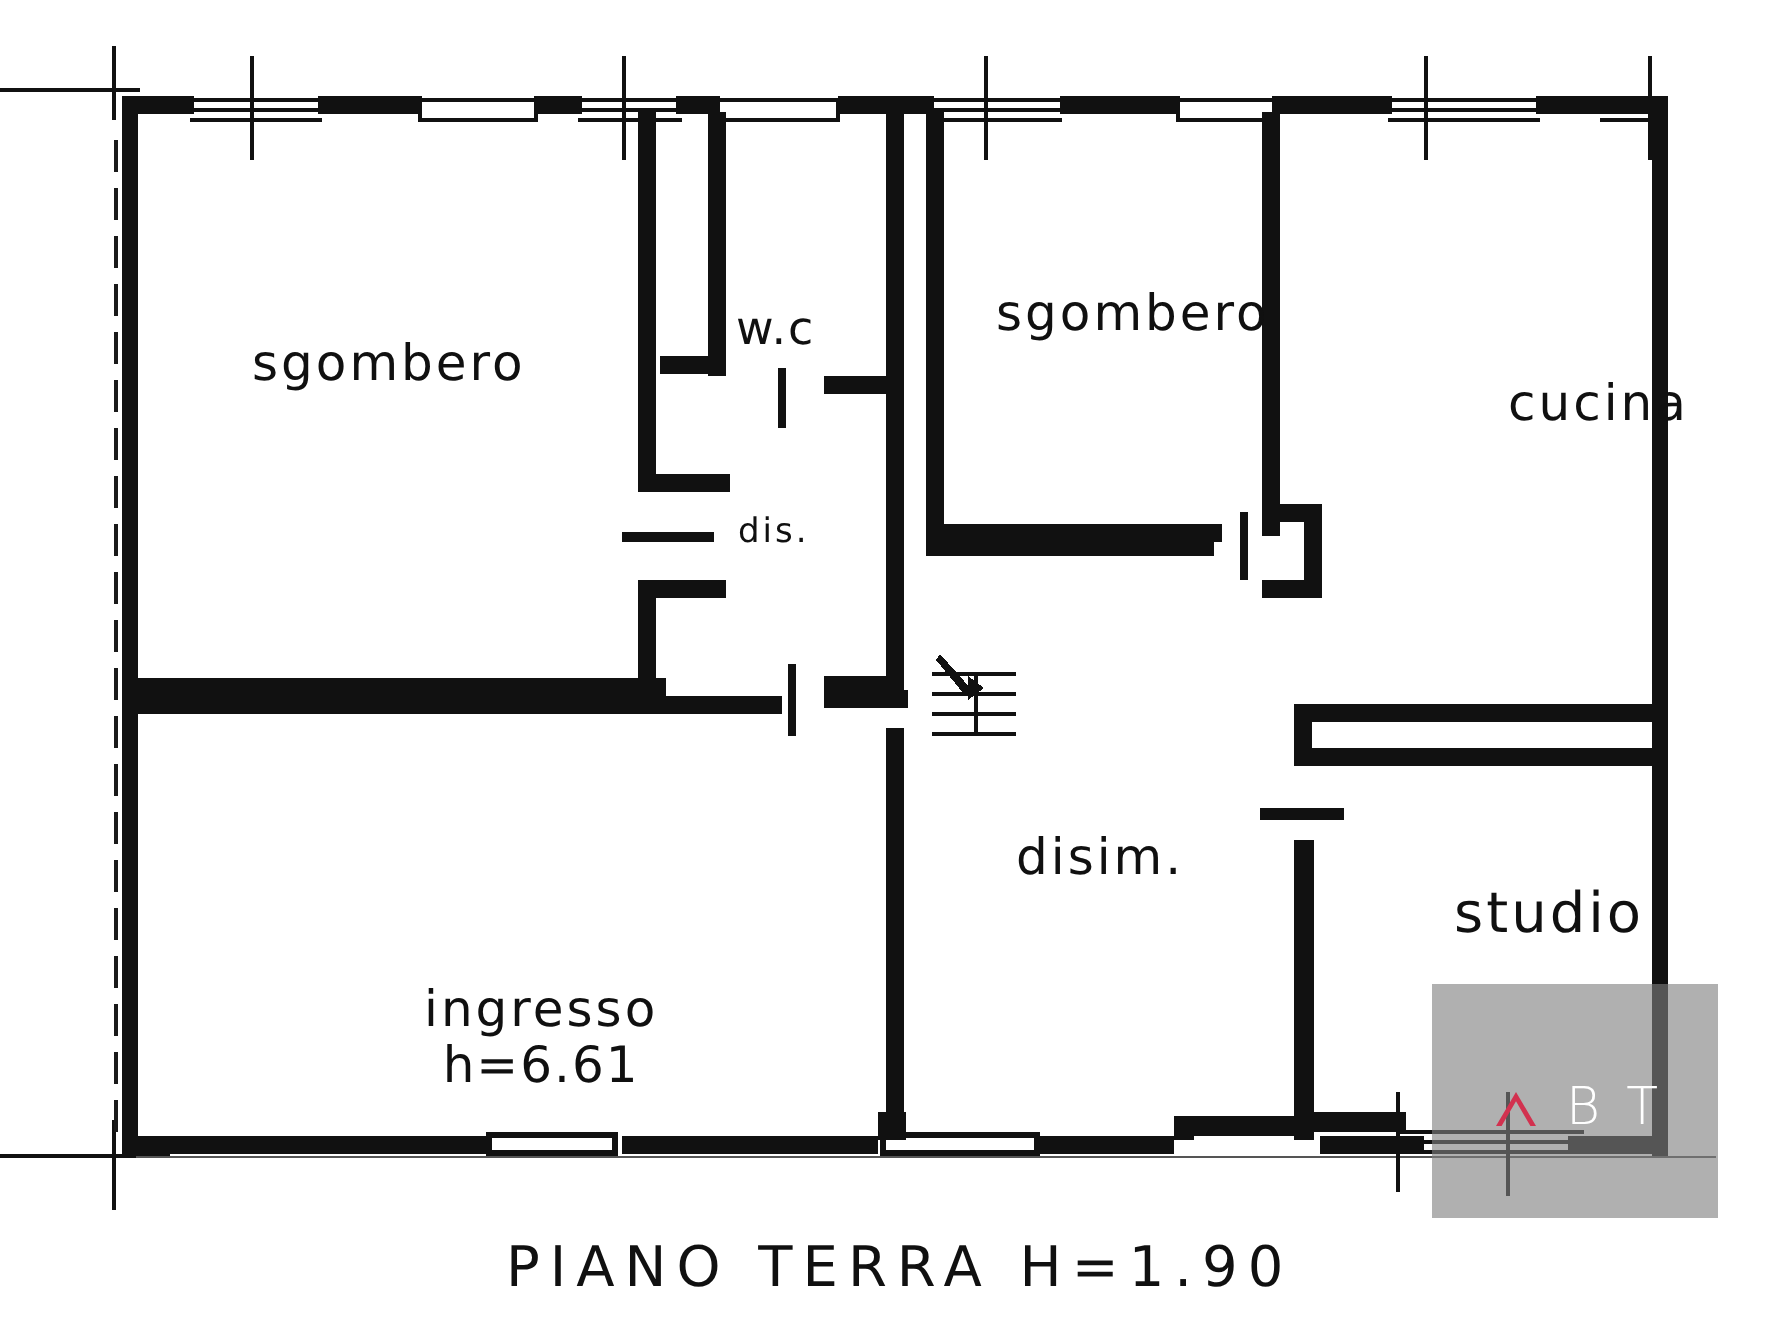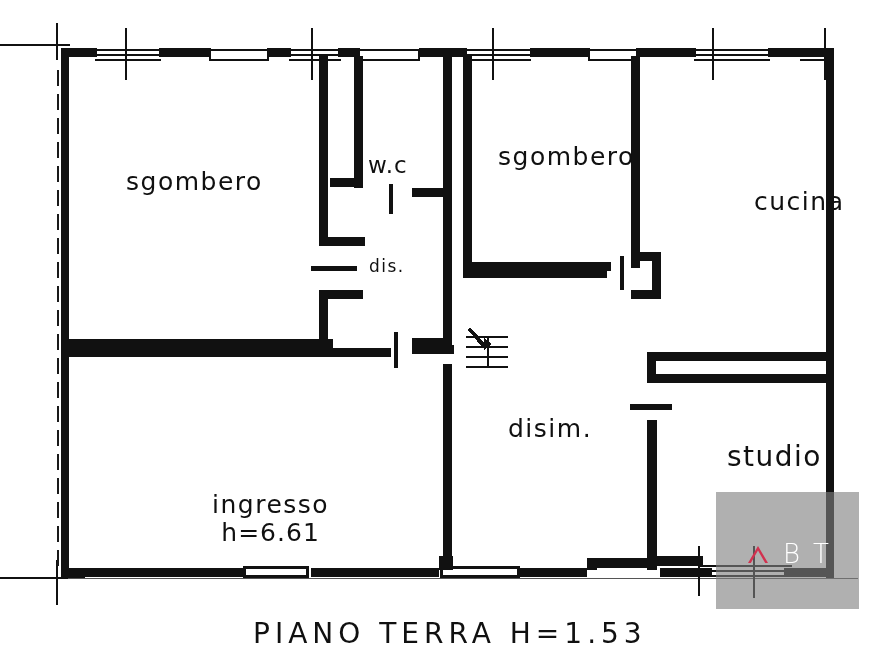--- a/index.html
+++ b/index.html
@@ -349,21 +349,21 @@
 
   <div class="room-label lbl-disim">disim.</div>
 
   <div class="room-label lbl-studio">studio</div>
 
   <div class="room-label lbl-ingresso">
     <span>ingresso</span>
     <span class="h">h=6.61</span>
   </div>
 
-  <div class="lbl-title">PIANO TERRA H=1.53</div>
+  <div class="lbl-title">PIANO TERRA H=1.90</div>
 
   <div id="watermark">
     <div class="wm-inner">
       <svg class="wm-chev" viewBox="0 0 24 24">
         <path d="M 12 4 L 22 21 L 19.2 21 L 12 8.6 L 4.8 21 L 2 21 Z" fill="#d2314f"></path>
       </svg>
       <span class="wm-letter">B</span>
       <span class="wm-letter">T</span>
     </div>
   </div>

